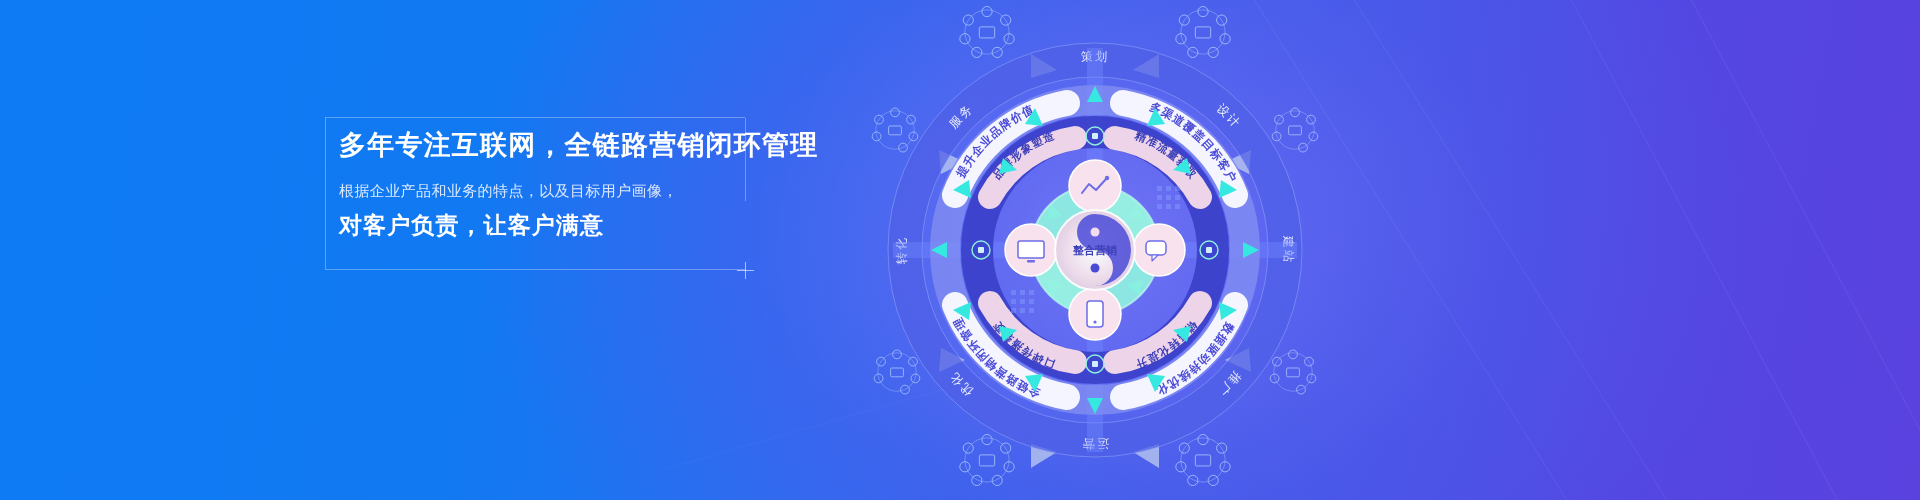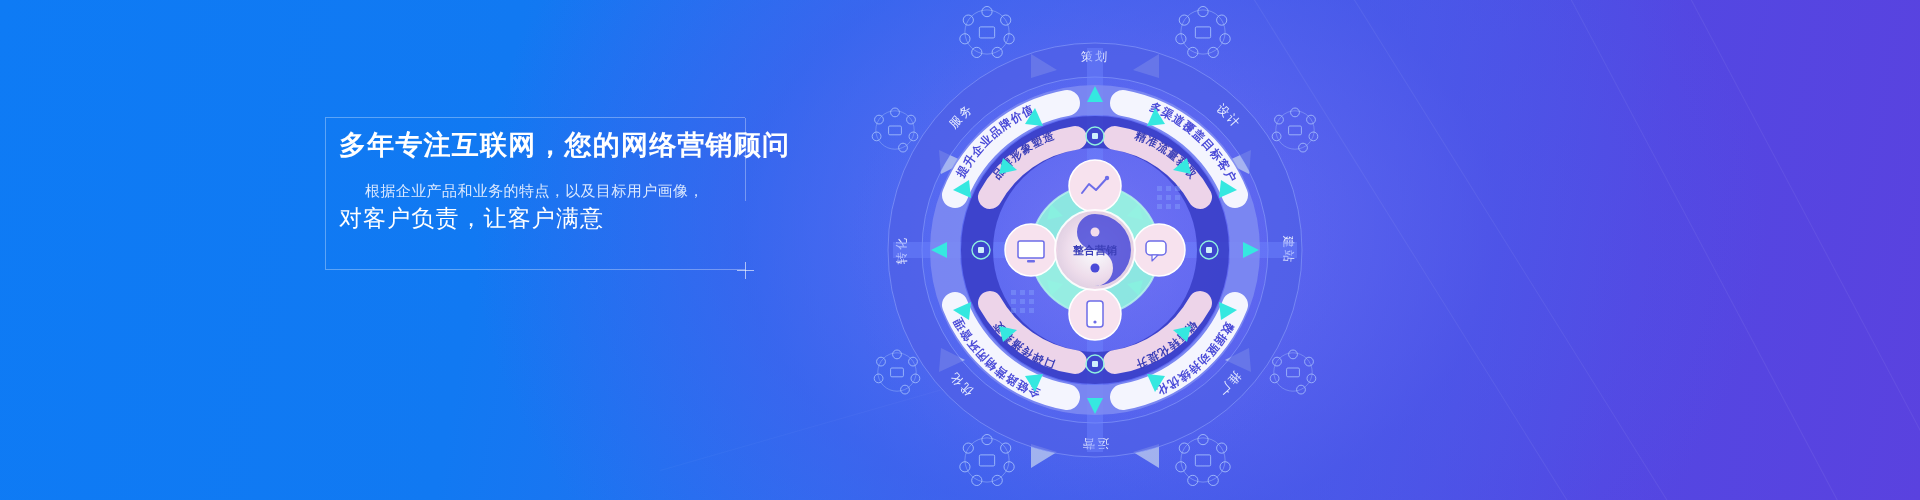--- a/index.html
+++ b/index.html
@@ -40,24 +40,24 @@
   .corner-cross:before{left:0;top:8px;width:17px;height:1px;}
   .corner-cross:after{left:8px;top:0;width:1px;height:17px;}
 
   .copy{position:absolute;left:339px;top:132px;width:420px;}
   .headline{
     font-size:27px;font-weight:bold;color:#ffffff;letter-spacing:1.2px;
     line-height:1;white-space:nowrap;
   }
   .subcopy{
     margin-top:20px;font-size:15px;color:#dbe9ff;line-height:1.55;
-    letter-spacing:.4px;white-space:nowrap;font-weight:normal;margin-left:26px;
+    letter-spacing:.4px;white-space:nowrap;font-weight:normal;
   }
   .tagline{
-    margin-top:5px;font-size:23px;font-weight:normal;color:#ffffff;
+    margin-top:12px;font-size:23px;font-weight:bold;color:#ffffff;
     letter-spacing:1.1px;line-height:1;white-space:nowrap;
   }
 
   
   .wheel-wrap{position:absolute;left:835px;top:-10px;width:520px;height:520px;}
   .wheel-wrap svg{display:block;width:520px;height:520px;overflow:visible;}
   .rt{font-family:"Liberation Sans","DejaVu Sans",sans-serif;}
 </style>
 </head>
 <body>
@@ -69,21 +69,21 @@
     <i style="left:1330px;top:-40px;width:760px;transform:rotate(58deg);"></i>
     <i style="left:1540px;top:-60px;width:820px;transform:rotate(62deg);"></i>
     <i style="left:1660px;top:-60px;width:820px;transform:rotate(62deg);"></i>
     <i style="left:660px;top:470px;width:300px;transform:rotate(-16deg);opacity:.5;"></i>
   </div>
 
   <div class="textbox"></div>
   <div class="corner-cross"></div>
 
   <div class="copy">
-    <div class="headline">多年专注互联网，您的网络营销顾问</div>
+    <div class="headline">多年专注互联网，全链路营销闭环管理</div>
     <div class="subcopy">
       <div>根据企业产品和业务的特点，以及目标用户画像，</div>
     </div>
     <div class="tagline">对客户负责，让客户满意</div>
   </div>
 
   <div class="wheel-wrap">
     <svg viewBox="0 0 520 520" xmlns="http://www.w3.org/2000/svg">
       <defs>
         <path id="ringIn1" d="M 260,260 m -86,0 a 86,86 0 0 1 172,0" fill="none"></path>

